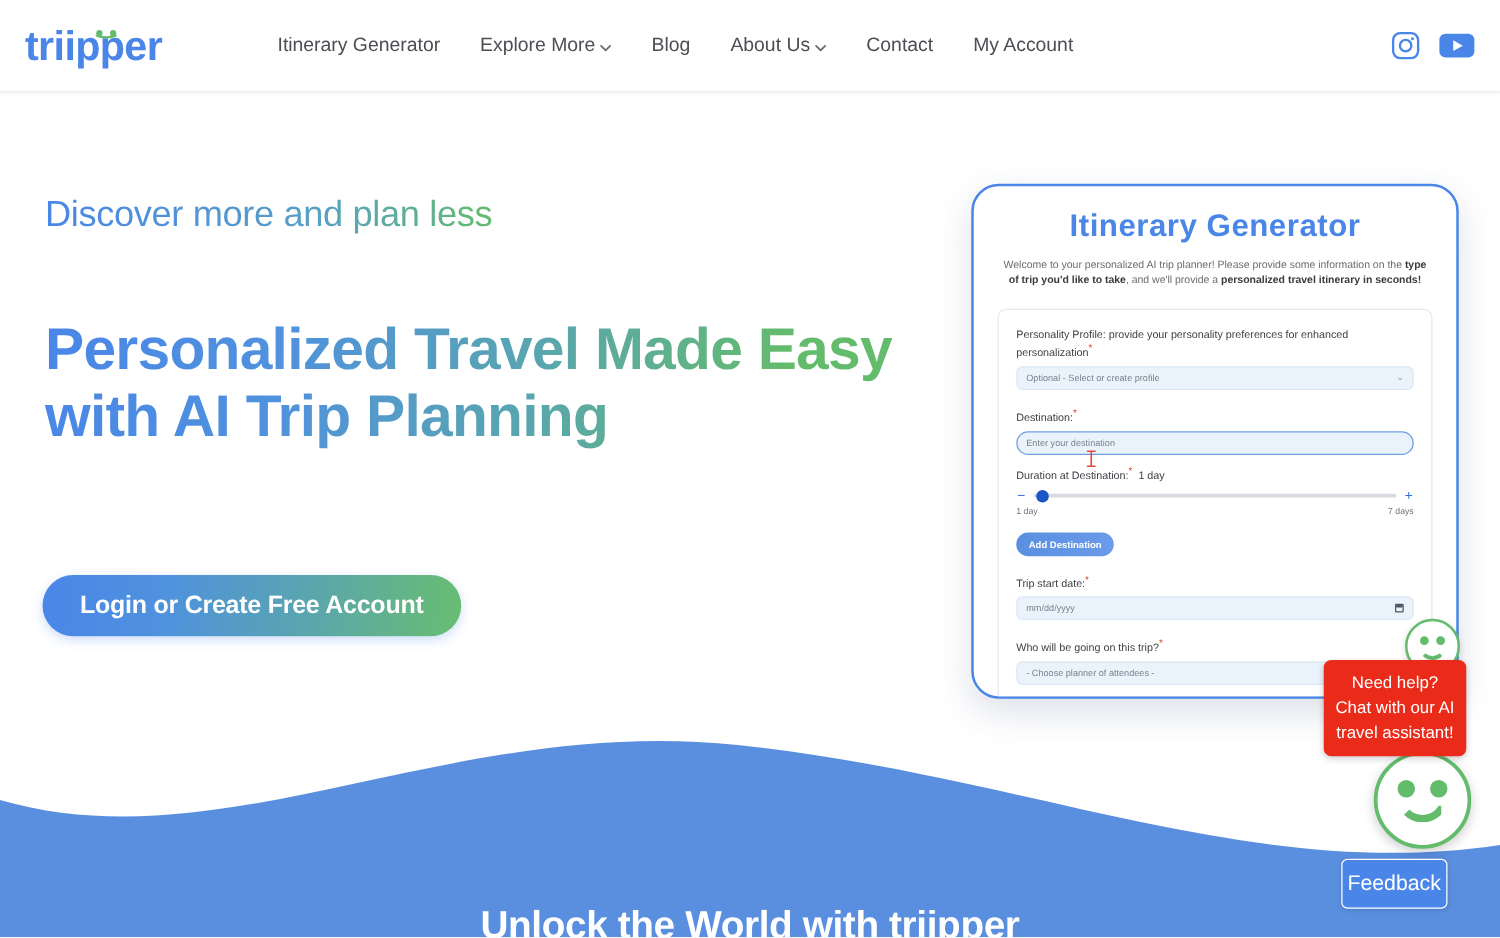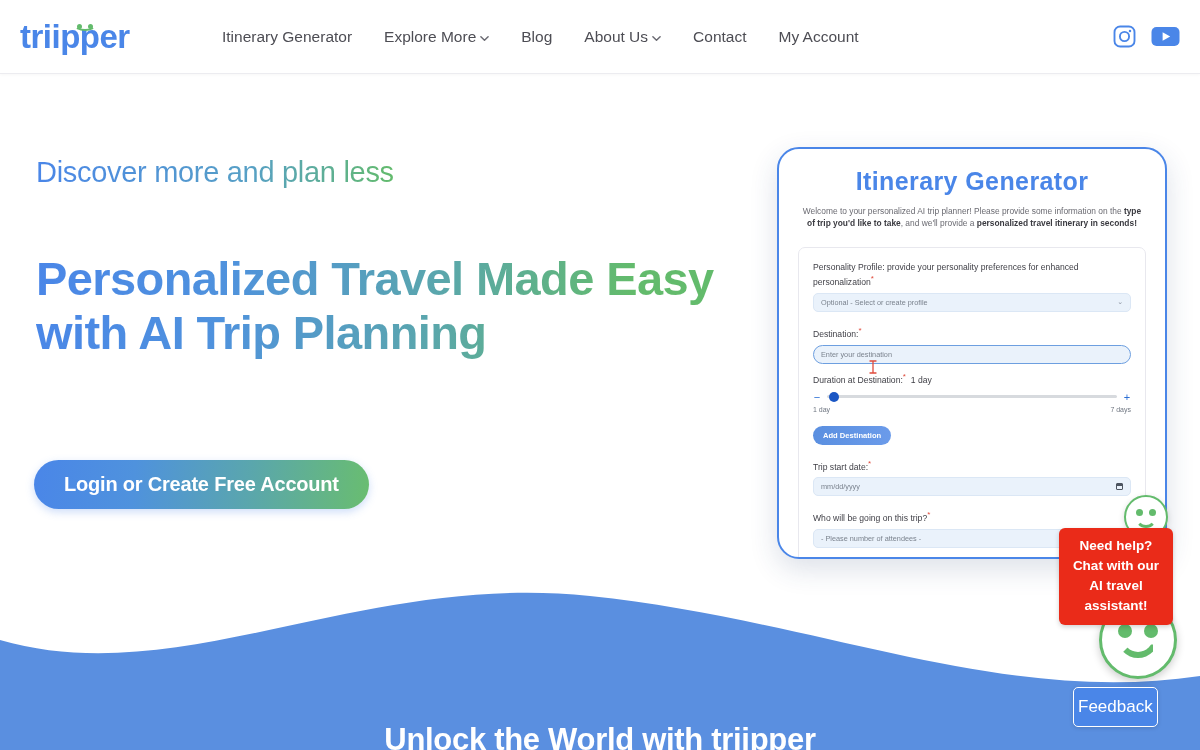--- a/index.html
+++ b/index.html
@@ -168,21 +168,21 @@
   .sm-mouth {
     position: absolute; left: 9px; top: 17px; width: 22px; height: 14px;
     border: 3px solid #63bb6c; border-radius: 0 0 22px 22px;
     border-top-color: transparent; border-left-color: transparent; border-right-color: transparent;
   }
   .chat-tip {
     position: absolute; left: 1059px; top: 528px;
     width: 114px; padding: 8px 8px 9px 8px;
     background: #ea2b19; color: #ffffff;
     border-radius: 6px; text-align: center;
-    font-size: 13.5px; line-height: 20px; font-weight: 700;
+    font-size: 13.5px; line-height: 20px; font-weight: 400;
     z-index: 50; box-shadow: 0 2px 5px rgba(0,0,0,0.18);
   }
   .big-smiley {
     position: absolute; left: 1099px; top: 601px;
     width: 78px; height: 78px; border-radius: 50%;
     background: #ffffff; border: 3px solid #63bb6c;
     z-index: 46; box-shadow: 0 3px 9px rgba(0,0,0,0.2);
   }
   .bg-eye { position: absolute; width: 14px; height: 14px; border-radius: 50%; background: #63bb6c; top: 20px; }
   .bg-eye.l { left: 16px; }
@@ -338,21 +338,21 @@
         <span>mm/dd/yyyy</span>
         <span class="cal-glyph"></span>
       </div>
 
       <div class="f-gap"></div>
 
       <div class="f-label">
         <span>Who will be going on this trip?</span><span class="req">*</span>
       </div>
       <div class="f-input">
-        <span>- Please number of attendees -</span>
+        <span>- Choose planner of attendees -</span>
       </div>
 
     </div>
   </div>
 
   <span class="caret-mark">
     <svg width="10" height="14" viewBox="0 0 10 14">
       <path d="M2 1 H8 M5 1 V13 M2 13 H8" stroke="#e04b3c" stroke-width="1.3" fill="none" stroke-linecap="round"></path>
     </svg>
   </span>

